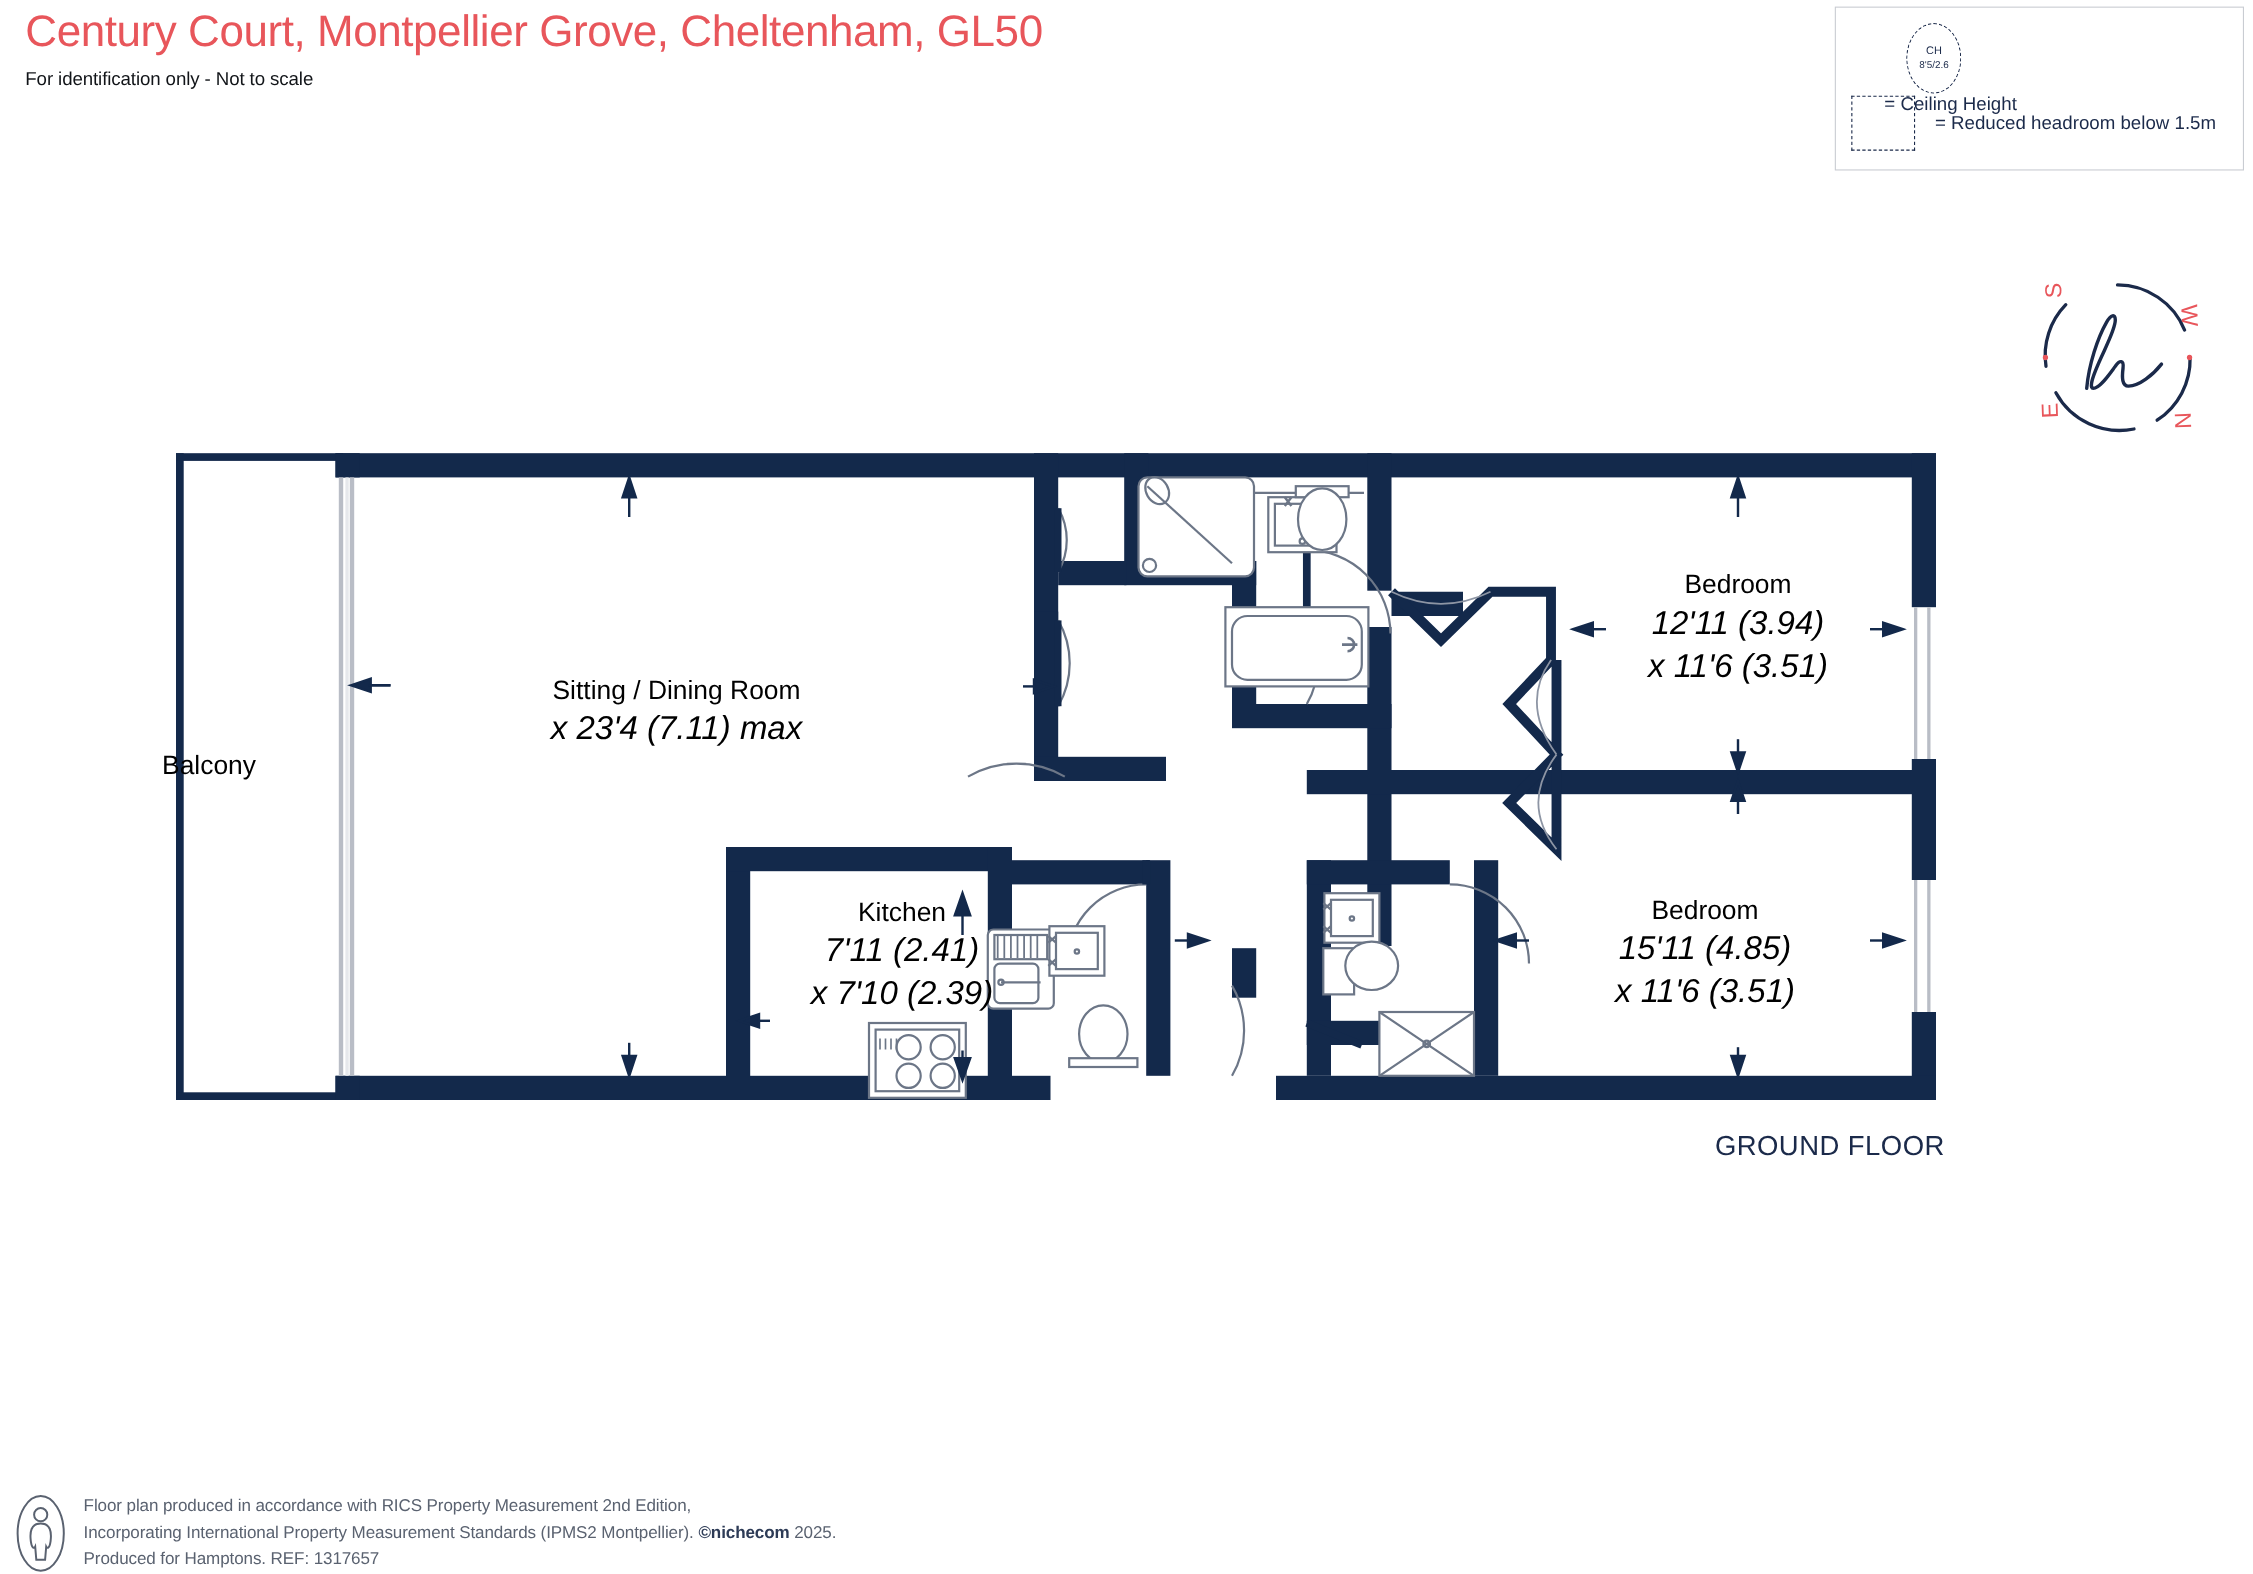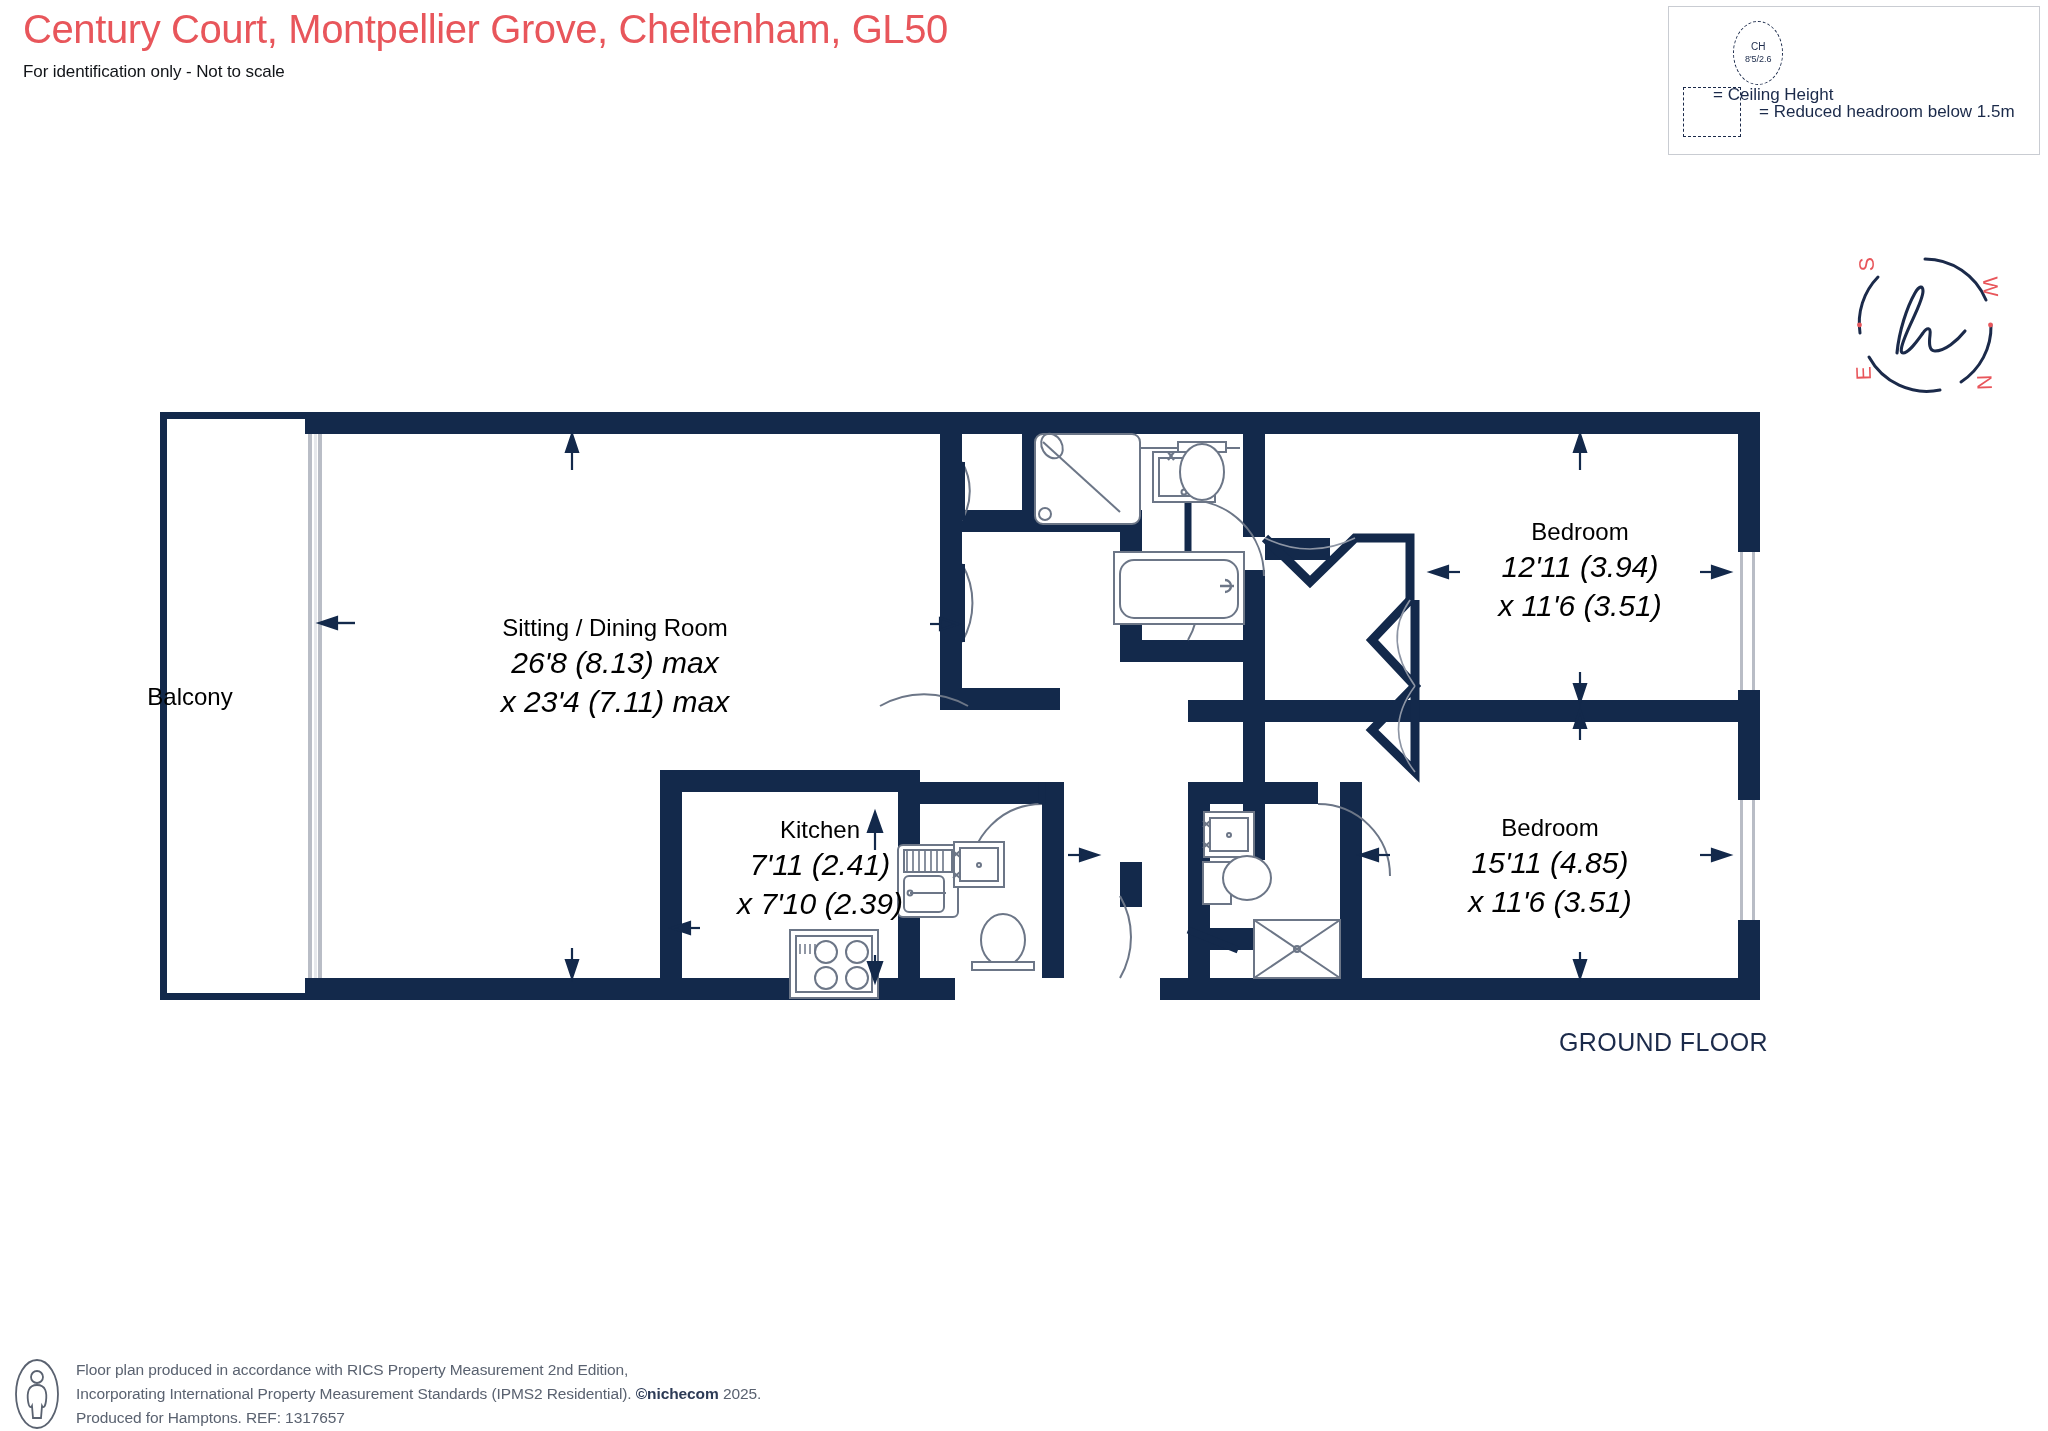--- a/index.html
+++ b/index.html
@@ -334,21 +334,20 @@
     <line x1="355" y1="623" x2="335" y2="623"></line>
   </g>
 </svg>
 
 <div class="rlabel" id="lbl-balcony">
   <div class="rname">Balcony</div>
 </div>
 
 <div class="rlabel" id="lbl-sitting">
   <div class="rname">Sitting / Dining Room</div>
-  <div class="rdim">26'8 (8.13) max</div>
   <div class="rdim">x 23'4 (7.11) max</div>
 </div>
 
 <div class="rlabel" id="lbl-kitchen">
   <div class="rname">Kitchen</div>
   <div class="rdim">7'11 (2.41)</div>
   <div class="rdim">x 7'10 (2.39)</div>
 </div>
 
 <div class="rlabel" id="lbl-bed1">
@@ -367,19 +366,19 @@
 
 <div id="footer">
   <svg width="46" height="72" viewBox="0 0 46 72">
     <ellipse cx="23" cy="36" rx="21" ry="34" fill="none" stroke="#5a6270" stroke-width="1.8"></ellipse>
     <circle cx="23" cy="19" r="6" fill="none" stroke="#5a6270" stroke-width="1.8"></circle>
     <path d="M23 27 C14 27 13 35 14 43 C15 50 17 50 18 48 L19 60 L27 60 L28 48 C29 50 31 50 32 43 C33 35 32 27 23 27 Z" fill="none" stroke="#5a6270" stroke-width="1.8"></path>
   </svg>
   <div id="footer-text">
     <div>Floor plan produced in accordance with RICS Property Measurement 2nd Edition,</div>
     <div>
-      <span>Incorporating International Property Measurement Standards (IPMS2 Residential).</span>
+      <span>Incorporating International Property Measurement Standards (IPMS2 Montpellier).</span>
       <span class="brand">©nichecom</span>
       <span>2025.</span>
     </div>
     <div>Produced for Hamptons.  REF:  1317657</div>
   </div>
 </div>
 
 </body></html>

